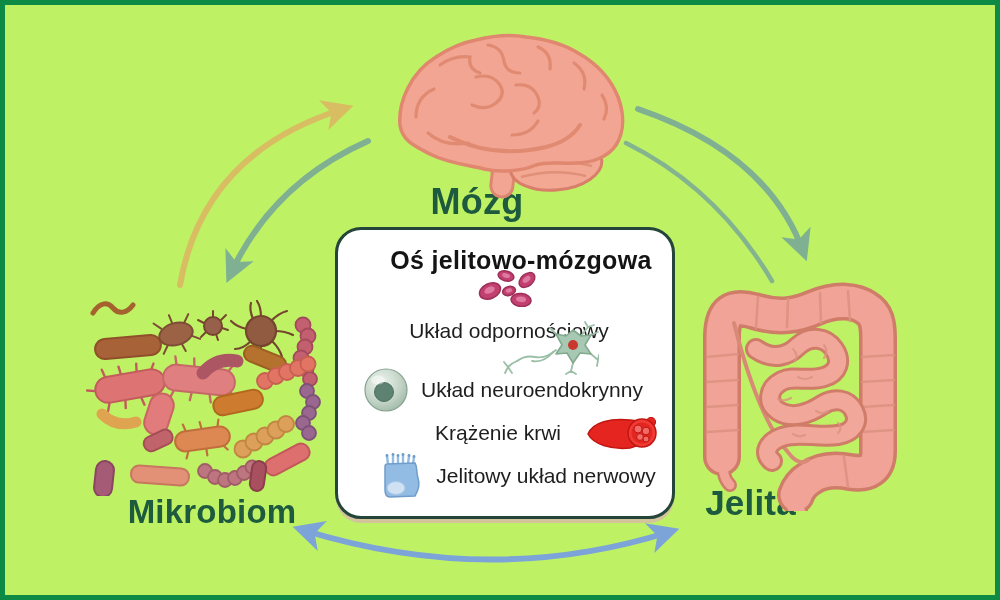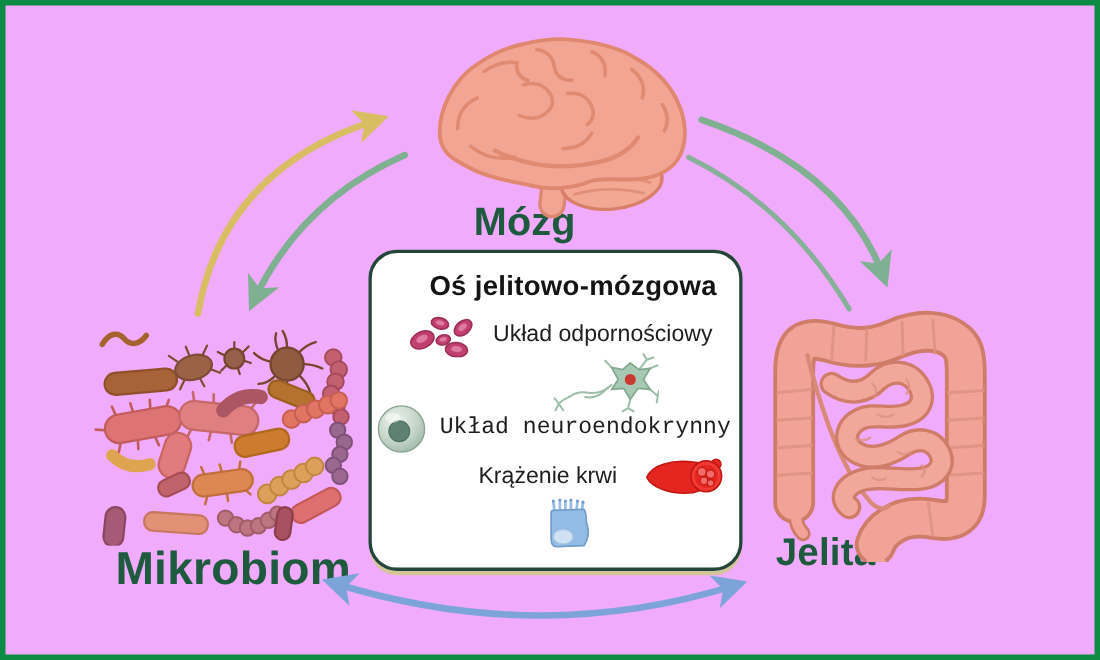--- a/index.html
+++ b/index.html
@@ -1,47 +1,47 @@
 <!DOCTYPE html>
 <html><head>
 <meta charset="utf-8">
 <style>
   html,body{margin:0;padding:0;background:#ffffff;}
   #canvas{
     position:relative;width:1000px;height:600px;box-sizing:border-box;
-    background:#f0abfc;border:5px solid #0d8a44;overflow:hidden;
+    background:#bef264;border:5px solid #0d8a44;overflow:hidden;
     font-family:"Liberation Sans", sans-serif;
   }
   .abs{position:absolute;}
   svg{display:block;}
   .node-label{
     position:absolute;color:#1d5a3e;font-weight:700;text-align:center;
     letter-spacing:0.2px;
   }
   #mozg-label{left:392px;top:176px;width:160px;font-size:36px;}
-  #mikrobiom-label{left:97px;top:488px;width:220px;font-size:42px;}
+  #mikrobiom-label{left:97px;top:488px;width:220px;font-size:33px;}
   #jelita-label{left:678px;top:478px;width:135px;font-size:35px;}
   #axis-card{
     position:absolute;left:330px;top:222px;width:340px;height:292px;
     box-sizing:border-box;background:#ffffff;border:3px solid #24453a;
     border-radius:26px;z-index:5;box-shadow:0 5px 0 -1px #d3c49c;padding-left:32px;
   }
   #card-title{
     margin-top:16px;text-align:center;font-size:25px;font-weight:700;
     color:#141414;letter-spacing:0.3px;
   }
   #card-rows{margin-top:7px;display:flex;flex-direction:column;}
   .card-row{
     height:43px;display:flex;align-items:center;justify-content:center;
     gap:12px;font-size:21px;color:#1e1e1e;
   }
   .card-row .row-label{white-space:nowrap;}
-  .r1{transform:translateX(-12px);}
+  .r1{transform:translateX(-12px);flex-direction:column;}
   .r2{transform:translateX(30px);}
-  .r3{transform:translateX(-18px);font-family:Liberation Mono, monospace;}
+  .r3{transform:translateX(-18px);}
   .r4{transform:translateX(28px);gap:24px;}
   .r5{transform:translateX(-4px);}
   .icon{flex:0 0 auto;}
 </style>
 </head>
 <body>
 
 <div id="canvas">
 
   <svg class="abs" style="left:0;top:0;z-index:1" width="990" height="590" viewBox="0 0 990 590">
@@ -365,18 +365,19 @@
             <circle cx="9" cy="4.5" r="1.4"></circle>
               <circle cx="15" cy="3.5" r="1.4"></circle>
               <circle cx="20" cy="4.5" r="1.4"></circle>
             <circle cx="25" cy="3.5" r="1.4"></circle>
               <circle cx="31" cy="4.5" r="1.4"></circle>
               <circle cx="36" cy="5.5" r="1.4"></circle>
           </g>
           <path d="M9,13 L37,12 C40,17 38,22 40,27 C42,33 40,40 37,45 L12,46 C8,46 7,43 7,39 L7,16 C7,14 8,13 9,13 Z" fill="#92bce4" stroke="#6f9cc9" stroke-width="1.5" stroke-linejoin="round"></path>
           <ellipse cx="18" cy="37" rx="9" ry="6.5" fill="#cfe1f3" stroke="#aac7e4" stroke-width="1"></ellipse>
         </svg>
+        <span class="row-label">Jelitowy układ nerwowy</span>
       </div>
 
     </div>
   </div>
 
 </div>
 
 </body></html>

